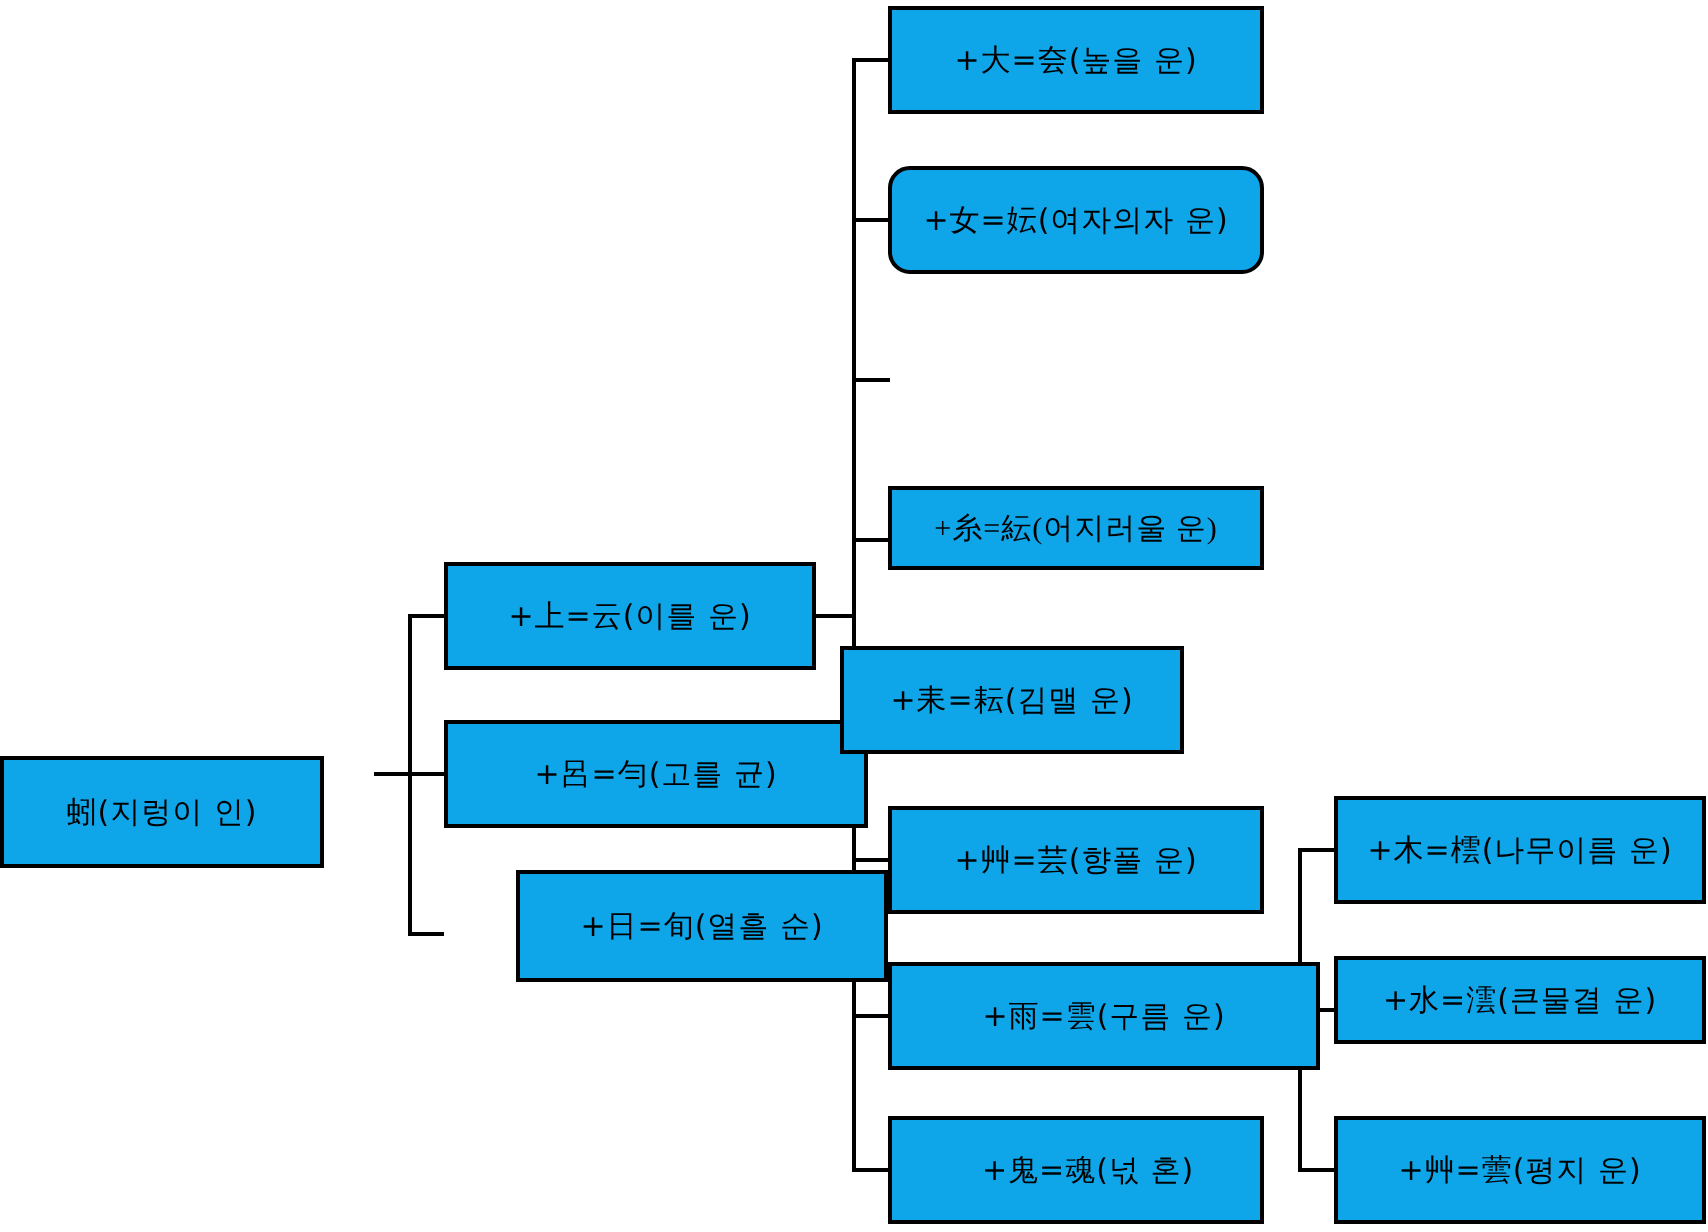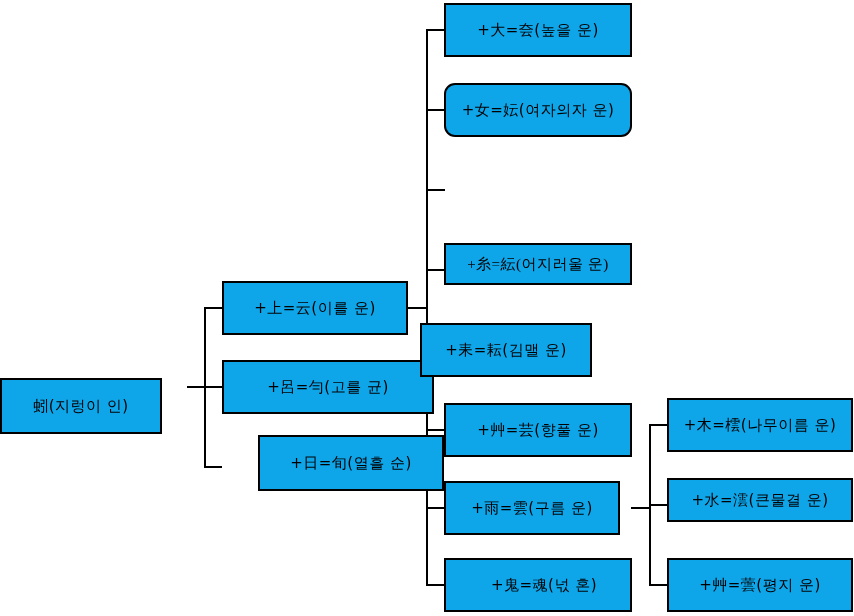--- a/index.html
+++ b/index.html
@@ -86,21 +86,21 @@
   </div>
   <div class="box" style="left:444px; top:243px; width:188px; height:42px;font-family:Liberation Serif, serif;">
     <span>+糸=紜(어지러울 운)</span>
   </div>
   <div class="box" style="left:420px; top:323px; width:172px; height:54px;">
     <span>+耒=耘(김맬 운)</span>
   </div>
   <div class="box" style="left:444px; top:403px; width:188px; height:54px;">
     <span>+艸=芸(향풀 운)</span>
   </div>
-  <div class="box" style="left:444px; top:481px; width:176px; height:54px;">
+  <div class="box" style="left:444px; top:481px; width:216px; height:54px;">
     <span>+雨=雲(구름 운)</span>
   </div>
   <div class="box" style="left:444px; top:558px; width:188px; height:54px;padding-left:12px;">
     <span>+鬼=魂(넋 혼)</span>
   </div>
 
   <div class="box" style="left:667px; top:398px; width:186px; height:54px;">
     <span>+木=橒(나무이름 운)</span>
   </div>
   <div class="box" style="left:667px; top:478px; width:186px; height:44px;">

